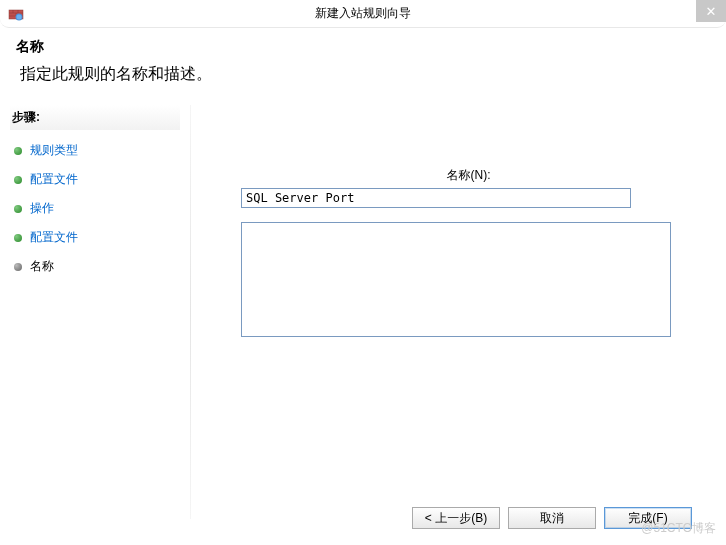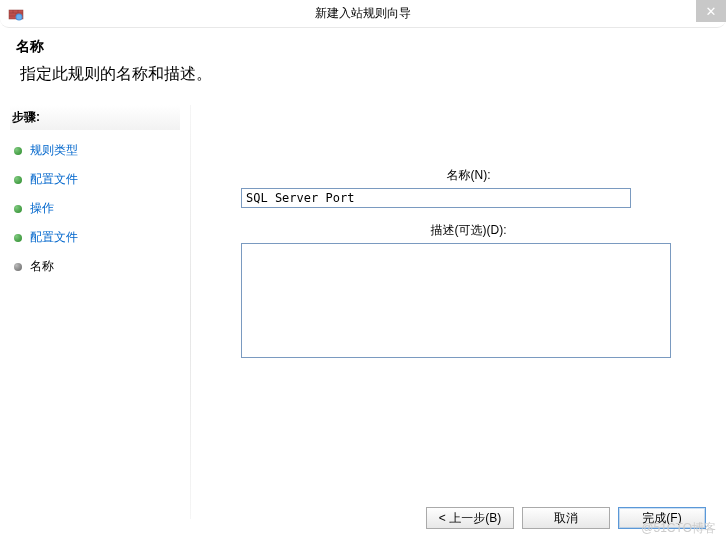--- a/index.html
+++ b/index.html
@@ -135,21 +135,21 @@
       height: 115px;
       border: 1px solid #7a9ac0;
       padding: 2px 4px;
       font-size: 12px;
       font-family: "SimSun", monospace;
       resize: none;
     }
     .footer {
       position: absolute;
       bottom: 16px;
-      right: 20px;
+      right: 34px;
       display: flex;
       gap: 8px;
     }
     .btn {
       min-width: 88px;
       height: 22px;
       border: 1px solid #aaa;
       background: linear-gradient(to bottom, #fefefe, #e8e8e8);
       font-size: 12px;
       cursor: pointer;
@@ -217,21 +217,20 @@
       <span class="bullet"></span>
       <span class="label">名称</span>
     </div>
   </div>
 
   <div class="divider"></div>
 
   <div class="main">
     <div class="field-label">名称(N):</div>
     <input type="text" class="text-input" value="SQL Server Port" style="">
-    <div class="field-label">描述(可选)(D):</div>
     <textarea class="textarea-input" style=""></textarea>
   </div>
 </div>
 
 <div class="footer">
   <button class="btn">&lt; 上一步(B)</button>
   <button class="btn">取消</button>
   <button class="btn default">完成(F)</button>
 </div>
 

